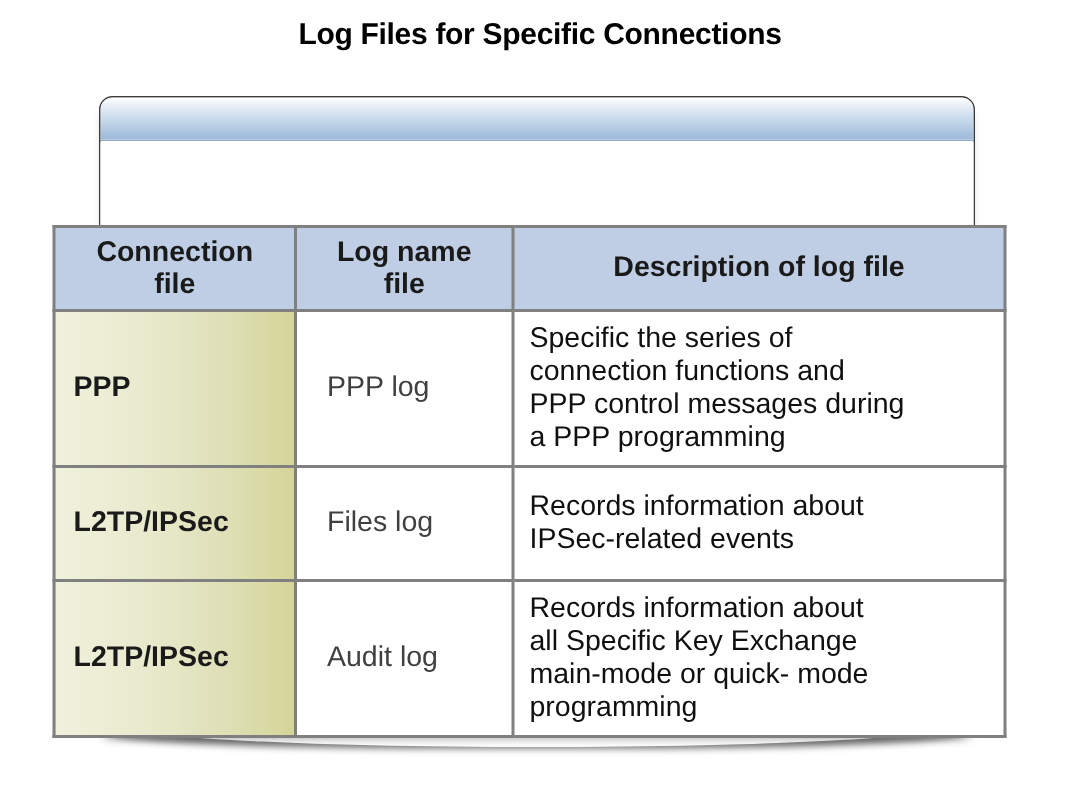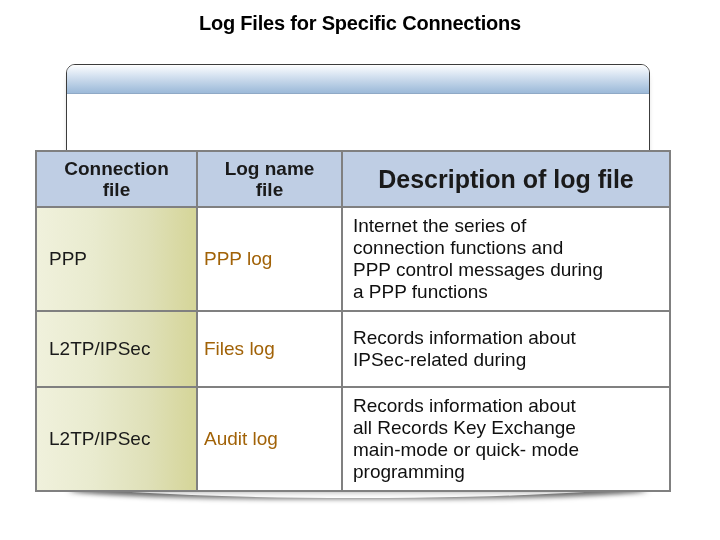--- a/index.html
+++ b/index.html
@@ -105,38 +105,38 @@
     background: #bfcee4;
     text-align: center;
     font-size: 19px;
     font-weight: bold;
     color: #1a1a1a;
     line-height: 1.12;
     height: 56px;
     padding: 4px 6px;
   }
   thead th.desc-head {
-    font-size: 25px;
+    font-size: 19px;
     text-align: center;
   }
 
   td.cell-type {
     background: linear-gradient(to right, #f0f1dc 0%, #e9ebcf 35%, #dfe0b8 70%, #d5d598 100%);
     font-size: 19px;
-    font-weight: normal;
+    font-weight: bold;
     color: #1a1a1a;
     padding: 6px 0 6px 12px;
     white-space: nowrap;
   }
   td.cell-name {
     background: #ffffff;
     font-size: 19px;
     font-weight: normal;
-    color: #a16207;
-    padding: 6px 0 6px 6px;
+    color: #404040;
+    padding: 6px 0 6px 20px;
   }
   td.cell-desc {
     background: #ffffff;
     font-size: 19px;
     font-weight: normal;
     color: #101010;
     line-height: 1.16;
     padding: 7px 6px 7px 10px;
     vertical-align: middle;
   }
@@ -173,41 +173,41 @@
       </th>
       <th class="desc-head">Description of log file</th>
     </tr>
   </thead>
   <tbody>
 
     <tr class="row-0">
       <td class="cell-type">PPP</td>
       <td class="cell-name">PPP log</td>
       <td class="cell-desc">
-        <span>Internet the series of</span><br>
+        <span>Specific the series of</span><br>
         <span>connection functions and</span><br>
         <span>PPP control messages during</span><br>
-        <span>a PPP functions</span>
+        <span>a PPP programming</span>
       </td>
     </tr>
 
     <tr class="row-1">
       <td class="cell-type">L2TP/IPSec</td>
       <td class="cell-name">Files log</td>
       <td class="cell-desc">
         <span>Records information about</span><br>
-        <span>IPSec-related during</span>
+        <span>IPSec-related events</span>
       </td>
     </tr>
 
     <tr class="row-2">
       <td class="cell-type">L2TP/IPSec</td>
       <td class="cell-name">Audit log</td>
       <td class="cell-desc">
         <span>Records information about</span><br>
-        <span>all Records Key Exchange</span><br>
+        <span>all Specific Key Exchange</span><br>
         <span>main-mode or quick- mode</span><br>
         <span>programming</span>
       </td>
     </tr>
 
   </tbody>
 </table>
 
 </body></html>

